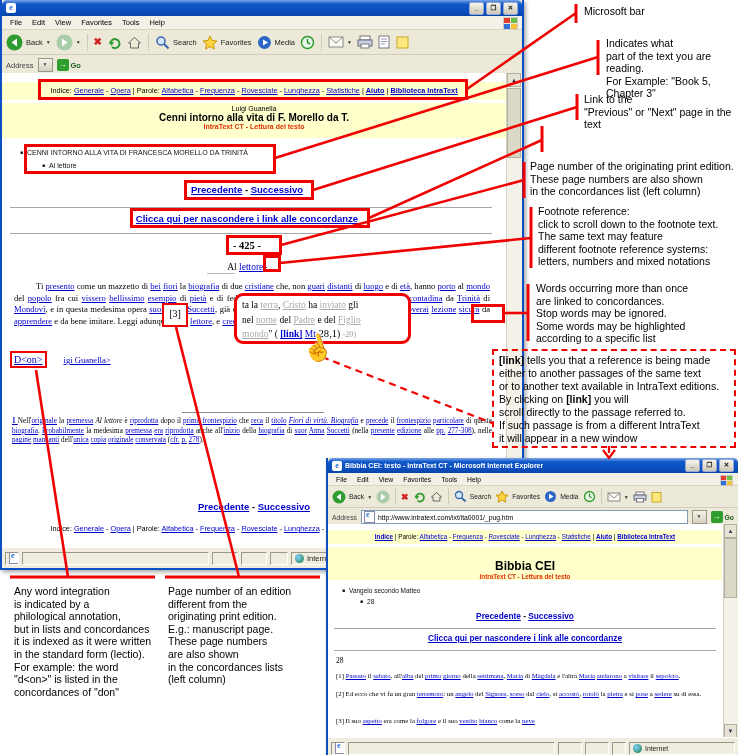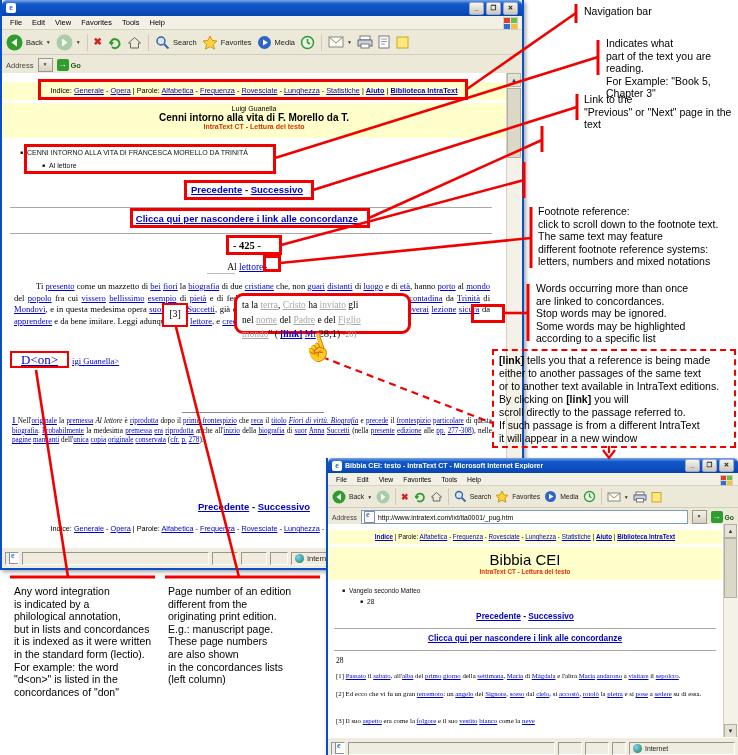--- a/index.html
+++ b/index.html
@@ -77,22 +77,22 @@
   .redbox{position:absolute;border:3px solid #f00000;z-index:60;pointer-events:none;box-sizing:border-box}
   .anntext{position:absolute;font-size:10.5px;line-height:12.6px;color:#000;white-space:pre-line;z-index:55}
   .dashedbox{position:absolute;border:2px dashed #f00000;z-index:55;font-size:10.5px;line-height:13px;
        padding:3px 5px;white-space:pre-line;box-sizing:border-box}
   #annsvg{position:absolute;left:0;top:0;z-index:58;pointer-events:none}
   .popup{position:absolute;z-index:45;background:#fff;border:3px solid #f00000;border-radius:9px;
        padding:2px 5px;font-family:"Liberation Serif",serif;font-size:9.5px;line-height:14.6px;
        white-space:nowrap;box-sizing:border-box}
   .p3box{position:absolute;z-index:61;background:#fff;border:2.5px solid #f00000;
        font-family:"Liberation Serif",serif;font-size:10px;line-height:18px;text-align:center;box-sizing:border-box}
-  .doninline{display:inline-block;border:2.5px solid #f00000;padding:0 9px;margin-right:3px;
-       font-size:13px;line-height:13px}
+  .doninline{display:inline-block;border:2.5px solid #f00000;padding:0 2px;margin-right:17px;
+       font-size:10px;line-height:13px}
   .hand{position:absolute;z-index:62;font-size:25px;transform:rotate(-18deg);color:#000;
        text-shadow:0 0 2px #fff}
 </style>
 </head>
 <body>
 
 <div id="canvas">
 
   <div class="win" id="win1" style="left:0;top:0;width:520px;height:568px;z-index:1">
     <div class="tb">
@@ -274,21 +274,21 @@
       <span class="spane" style="width:26px"></span>
       <span class="spane" style="width:26px"></span>
       <span class="spane" style="width:18px"></span>
       <span class="spane" style="width:228px">
         <span class="globe"></span>
         <span>Internet</span>
       </span>
     </div>
   </div>
 
-  <div class="popup" style="left:234px;top:293px;width:177px;height:41px">
+  <div class="popup" style="left:234px;top:293px;width:177px;height:51px">
     <div><span>ta la </span><span class="gk">terra</span><span>, </span><span class="gk">Cristo</span><span> ha </span><span class="gk">inviato</span><span> gli</span></div>
     <div><span>nel </span><span class="gk">nome</span><span> del </span><span class="gk">Padre</span><span> e del </span><span class="gk">Figlio</span></div>
     <div><span class="gk">mondo</span><span>" ( </span><span class="lkb">[link]</span><span> </span><span class="lk">Mt</span><span class="big"> 28,1</span><span>) </span><span class="dim">-20)</span></div>
   </div>
   <div class="hand" style="left:302px;top:334px">☝</div>
 
   <div class="p3box" style="left:162px;top:303px;width:26px;height:24px">[3]</div>
 
   <div class="win" id="win2" style="left:326px;top:458px;width:410px;height:300px;z-index:30">
     <div class="tb" style="height:15px;font-size:7px">
@@ -403,21 +403,21 @@
       </span>
     </div>
     <div class="content" style="top:66px;bottom:20px">
       <div class="vsb" style="width:14px">
         <div class="sbbtn" style="top:0;width:13px">▲</div>
         <div class="sbthumb" style="top:14px;height:60px;width:13px"></div>
         <div class="sbbtn" style="bottom:0;width:13px">▼</div>
       </div>
       <div class="navrow" style="left:0;top:6px;width:394px;height:14px;font-size:6.3px;line-height:14px"><span class="lkb">Indice</span><span> | </span><span class="bk">Parole: </span><span class="lk">Alfabetica</span><span> - </span><span class="lk">Frequenza</span><span> - </span><span class="lk">Rovesciate</span><span> - </span><span class="lk">Lunghezza</span><span> - </span><span class="lk">Statistiche</span><span> | </span><span class="lkb">Aiuto</span><span> | </span><span class="lkb">Biblioteca IntraText</span></div>
       <div class="ttlblock" style="left:0;top:23px;width:394px;height:33px">
-        <div style="font-size:15px;font-weight:normal;padding-top:4px">Bibbia CEI</div>
+        <div style="font-size:12px;font-weight:bold;padding-top:12px">Bibbia CEI</div>
         <div style="font-size:6.3px;font-weight:bold;color:#e03000">IntraText CT - Lettura del testo</div>
       </div>
       <div class="crumb" style="left:14px;top:63px;font-size:6.5px">
         <span class="sq">■</span><span>Vangelo secondo Matteo</span>
       </div>
       <div class="crumb" style="left:32px;top:74px;font-size:6.5px">
         <span class="sq">■</span><span>28</span>
       </div>
       <div class="ctr" style="width:394px;top:87px;font-size:8.3px;font-weight:bold">
         <span class="lkb">Precedente</span>
@@ -450,26 +450,29 @@
   </div>
 
   <div class="redbox" style="left:38px;top:79px;width:430px;height:21px"></div>
   <div class="redbox" style="left:24px;top:144px;width:252px;height:30px"></div>
   <div class="redbox" style="left:184px;top:180px;width:130px;height:20px"></div>
   <div class="redbox" style="left:130px;top:208px;width:240px;height:20px"></div>
   <div class="redbox" style="left:226px;top:235px;width:56px;height:20px"></div>
   <div class="redbox" style="left:263px;top:255px;width:18px;height:17px"></div>
   <div class="redbox" style="left:471px;top:304px;width:34px;height:19px"></div>
 
-  <div class="anntext" style="left:584px;top:5px">Navigation bar</div>
+  <div class="anntext" style="left:584px;top:5px">Microsoft bar</div>
   <div class="anntext" style="left:606px;top:37px">Indicates what
 part of the text you are reading.
 For Example: "Book 5, Chapter 3"</div>
   <div class="anntext" style="left:584px;top:93px">Link to the
 "Previous" or "Next" page in the text</div>
+  <div class="anntext" style="left:530px;top:160px">Page number of the originating print edition.
+These page numbers are also shown
+in the concordances list (left column)</div>
   <div class="anntext" style="left:538px;top:205px">Footnote reference:
 click to scroll down to the footnote text.
 The same text may feature
 different footnote reference systems:
 letters, numbers and mixed notations</div>
   <div class="anntext" style="left:536px;top:282px">Words occurring more than once
 are linked to concordances.
 Stop words may be ignored.
 Some words may be highlighted
 according to a specific list</div>

